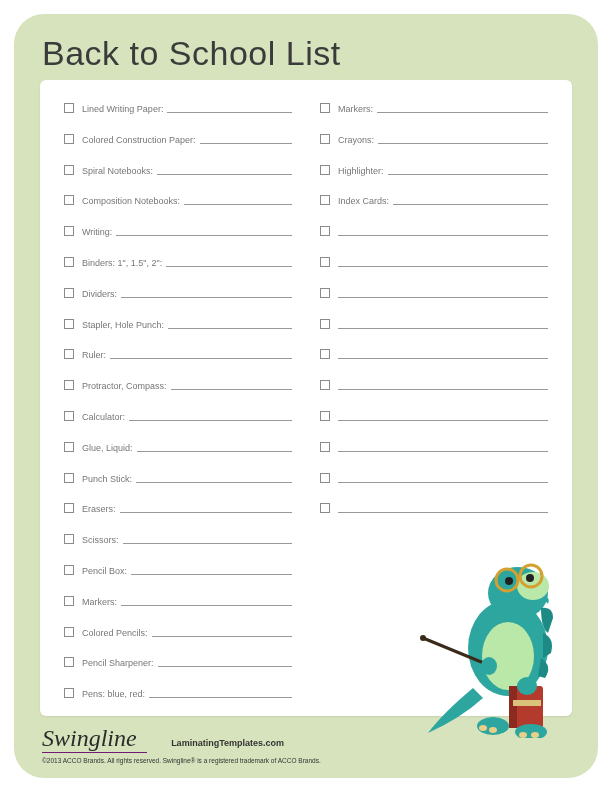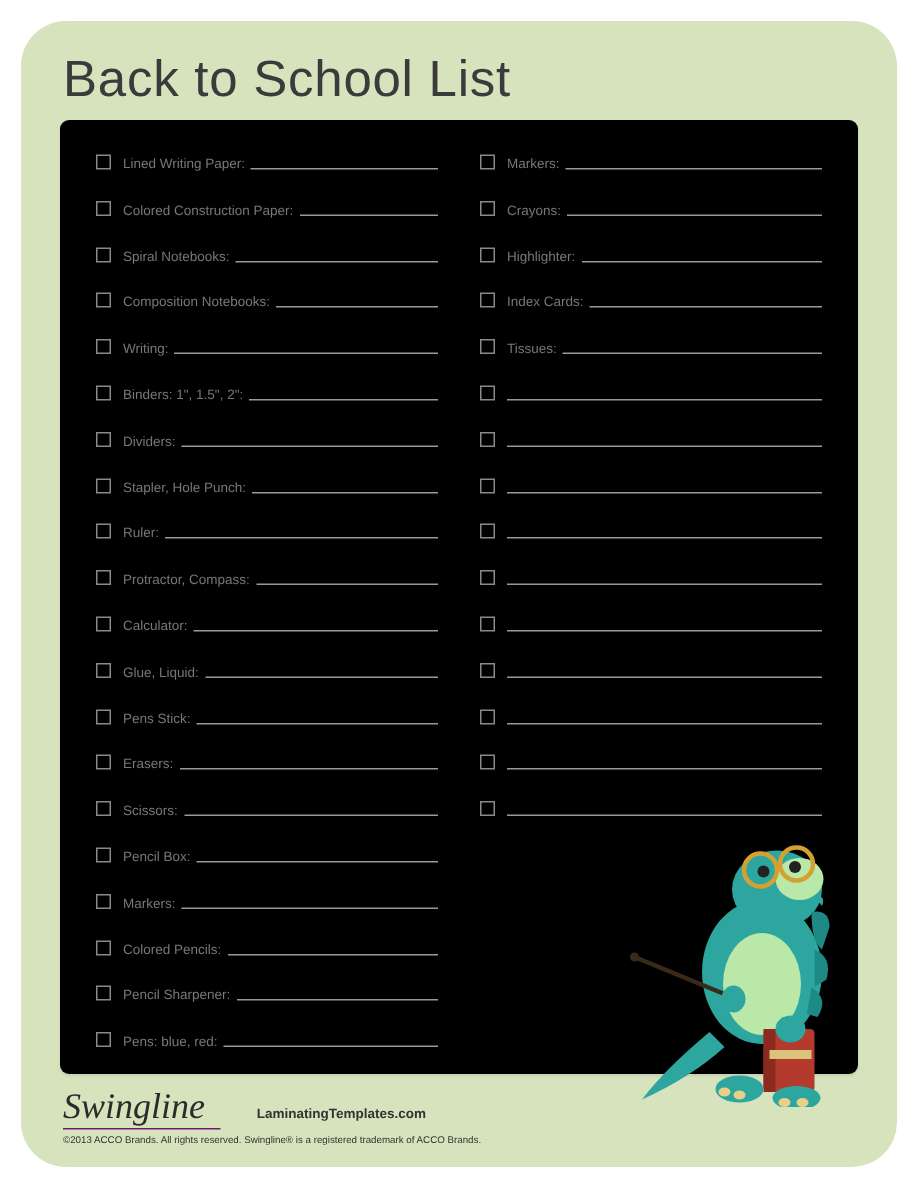--- a/index.html
+++ b/index.html
@@ -1,19 +1,19 @@
 <!DOCTYPE html>
 <html><head>
 <meta charset="utf-8">
 <style>
 * { margin:0; padding:0; box-sizing:border-box; }
 body { width:612px; height:792px; background:#fff; font-family:"Helvetica Neue",Arial,sans-serif; position:relative; }
 .card { position:absolute; left:14px; top:14px; width:584px; height:764px; background:#d6e3bc; border-radius:30px; overflow:hidden; }
 .title { font-size:34px; font-weight:300; color:#3b3b3b; letter-spacing:0.5px; padding:20px 0 0 28px; }
-.sheet { position:absolute; left:26px; top:66px; width:532px; height:636px; background:#000000; border-radius:6px; box-shadow:0 1px 2px rgba(0,0,0,0.08); padding:20px 24px; }
+.sheet { position:absolute; left:26px; top:66px; width:532px; height:636px; background:#ffffff; border-radius:6px; box-shadow:0 1px 2px rgba(0,0,0,0.08); padding:20px 24px; }
 .columns { display:flex; gap:28px; }
 .col { flex:1; }
 .item { display:flex; align-items:flex-end; margin-bottom:16.8px; height:14px; }
 .cb { width:10px; height:10px; border:1px solid #8a8a8a; margin-right:8px; flex-shrink:0; margin-bottom:1px; }
 .lbl { font-size:9px; color:#777; white-space:nowrap; margin-right:4px; }
 .line { flex:1; border-bottom:1px solid #999; height:1px; margin-bottom:1px; }
 .footer { position:absolute; left:28px; bottom:14px; width:540px; }
 .brand { font-family:"Brush Script MT",cursive; font-size:24px; font-style:italic; color:#2b2b2b; display:inline-block; border-bottom:1px solid #701a75; padding-right:10px; }
 .site { font-size:9px; color:#333; font-weight:600; margin-left:20px; display:inline-block; }
 .copy { font-size:6.5px; color:#333; margin-top:4px; }
@@ -82,21 +82,21 @@
             <span class="lbl">Calculator:</span>
             <span class="line"></span>
           </div>
           <div class="item">
             <span class="cb"></span>
             <span class="lbl">Glue, Liquid:</span>
             <span class="line"></span>
           </div>
           <div class="item">
             <span class="cb"></span>
-            <span class="lbl">Pens Stick:</span>
+            <span class="lbl">Punch Stick:</span>
             <span class="line"></span>
           </div>
           <div class="item">
             <span class="cb"></span>
             <span class="lbl">Erasers:</span>
             <span class="line"></span>
           </div>
           <div class="item">
             <span class="cb"></span>
             <span class="lbl">Scissors:</span>
@@ -140,25 +140,20 @@
             <span class="line"></span>
           </div>
           <div class="item">
             <span class="cb"></span>
             <span class="lbl">Highlighter:</span>
             <span class="line"></span>
           </div>
           <div class="item">
             <span class="cb"></span>
             <span class="lbl">Index Cards:</span>
-            <span class="line"></span>
-          </div>
-          <div class="item">
-            <span class="cb"></span>
-            <span class="lbl">Tissues:</span>
             <span class="line"></span>
           </div>
           <div class="item">
             <span class="cb"></span>
             <span class="line"></span>
           </div>
           <div class="item">
             <span class="cb"></span>
             <span class="line"></span>
           </div>

